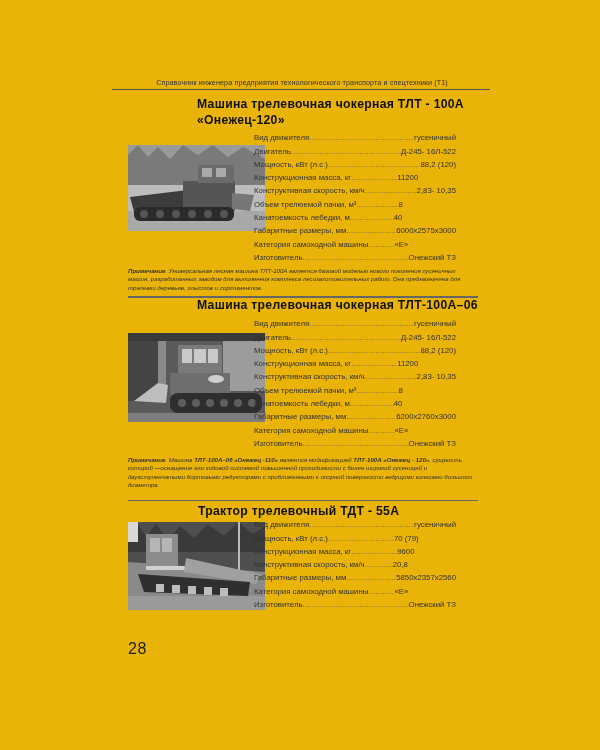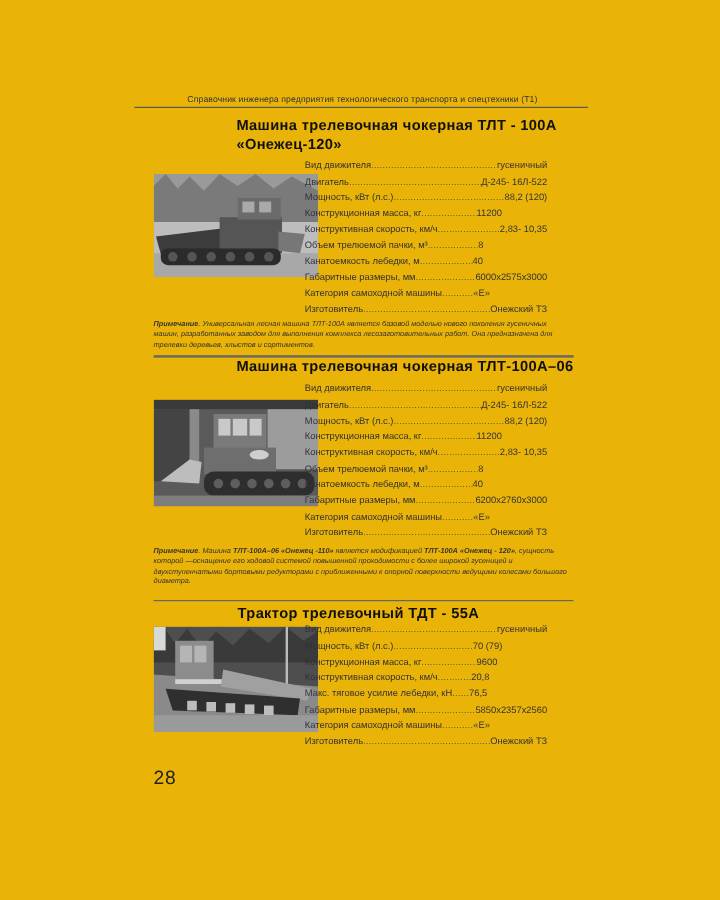--- a/index.html
+++ b/index.html
@@ -250,25 +250,20 @@
         <span class="spec-label">Конструкционная масса, кг </span>
         <span class="spec-dots" style="flex:0 0 46px"></span>
         <span class="spec-value"> 9600</span>
       </div>
     <div class="spec-row">
         <span class="spec-label">Конструктивная скорость, км/ч </span>
         <span class="spec-dots" style="flex:0 0 28px"></span>
         <span class="spec-value"> 20,8</span>
       </div>
     <div class="spec-row">
-        <span class="spec-label">Макс. тяговое усилие лебедки, кН </span>
-        <span class="spec-dots" style="flex:0 0 14px"></span>
-        <span class="spec-value"> 76,5</span>
-      </div>
-    <div class="spec-row">
         <span class="spec-label">Габаритные размеры, мм</span>
         <span class="spec-dots"></span>
         <span class="spec-value">5850х2357х2560</span>
       </div>
     <div class="spec-row">
         <span class="spec-label">Категория самоходной машины </span>
         <span class="spec-dots" style="flex:0 0 26px"></span>
         <span class="spec-value"> «Е»</span>
       </div>
     <div class="spec-row">

